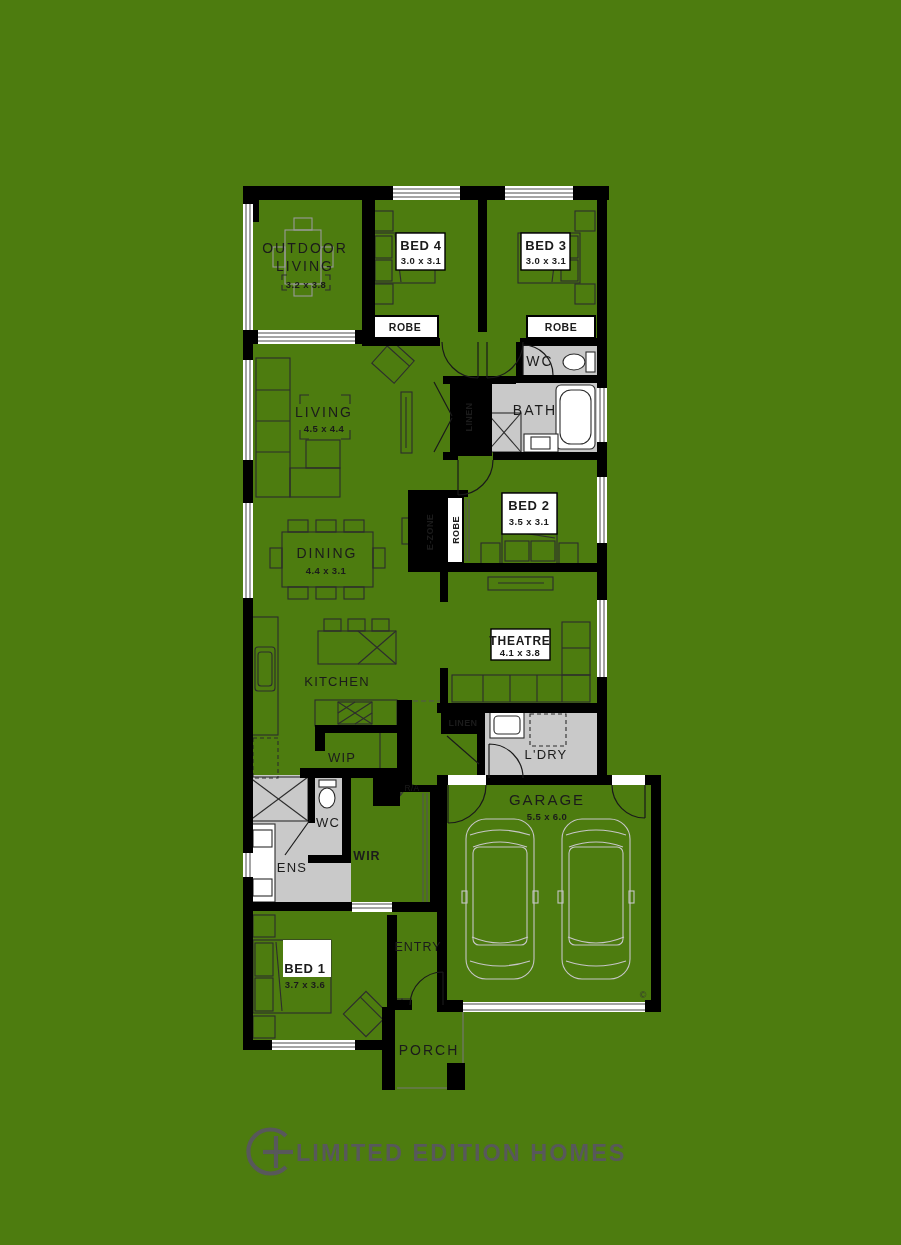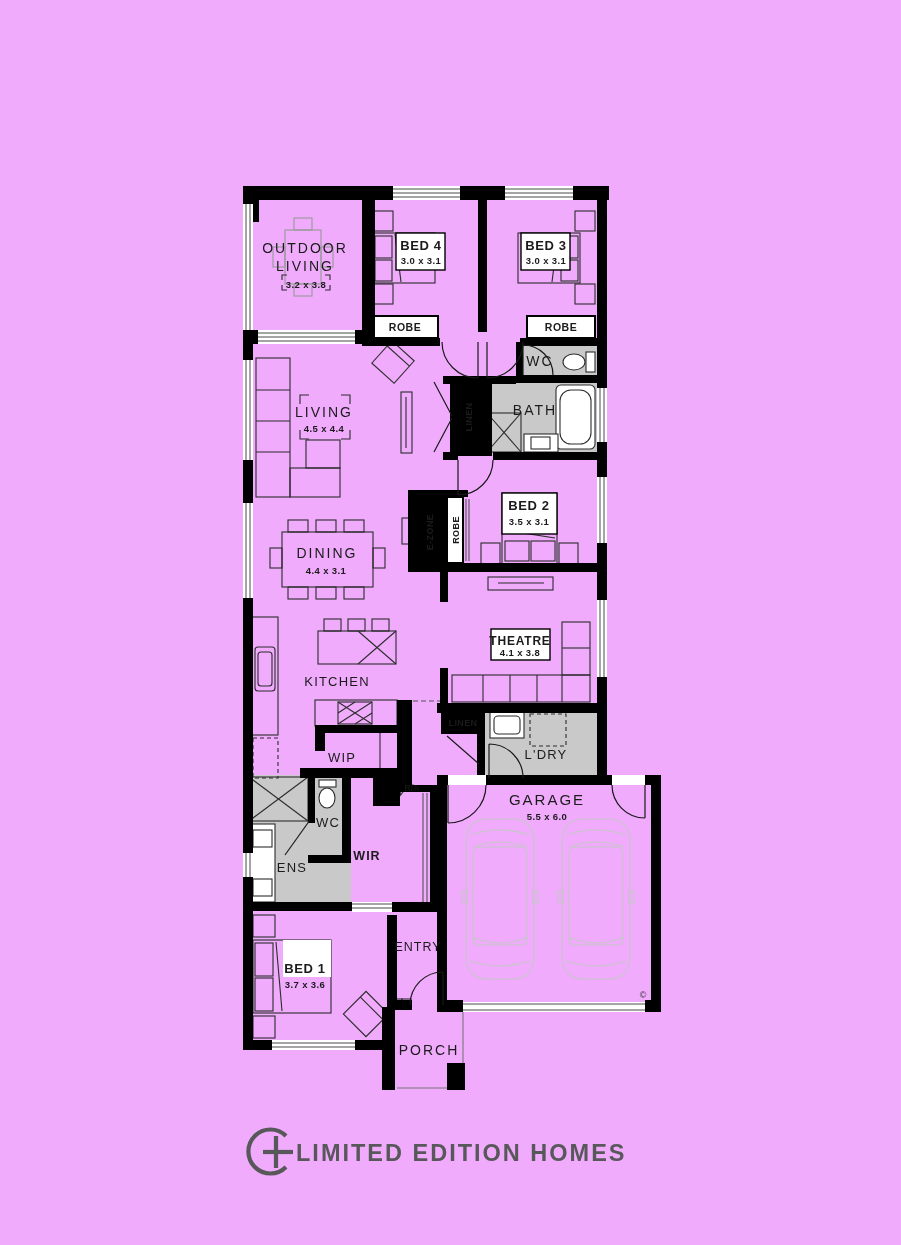--- a/index.html
+++ b/index.html
@@ -1,16 +1,16 @@
 <!DOCTYPE html>
 <html><head>
 <meta charset="utf-8">
 <style>
   html,body{margin:0;padding:0;background:#ffffff;}
-  #canvas{position:relative;width:901px;height:1245px;background:#f0abfc;overflow:hidden;
+  #canvas{position:relative;width:901px;height:1245px;background:#4d7c0f;overflow:hidden;
           font-family:"Liberation Sans",sans-serif;}
   svg{position:absolute;left:0;top:0;}
   svg text{font-family:"Liberation Sans",sans-serif;fill:#1b1b1b;}
   .ctr{text-anchor:middle;}
   .rm15{font-size:15px;letter-spacing:2px;}
   .rm14{font-size:14px;letter-spacing:2px;}
   .rm13{font-size:13px;letter-spacing:1.2px;}
   .rm12{font-size:12.5px;letter-spacing:1px;}
   .bold{font-weight:bold;}
   .bed{font-size:13px;font-weight:bold;letter-spacing:.6px;}

